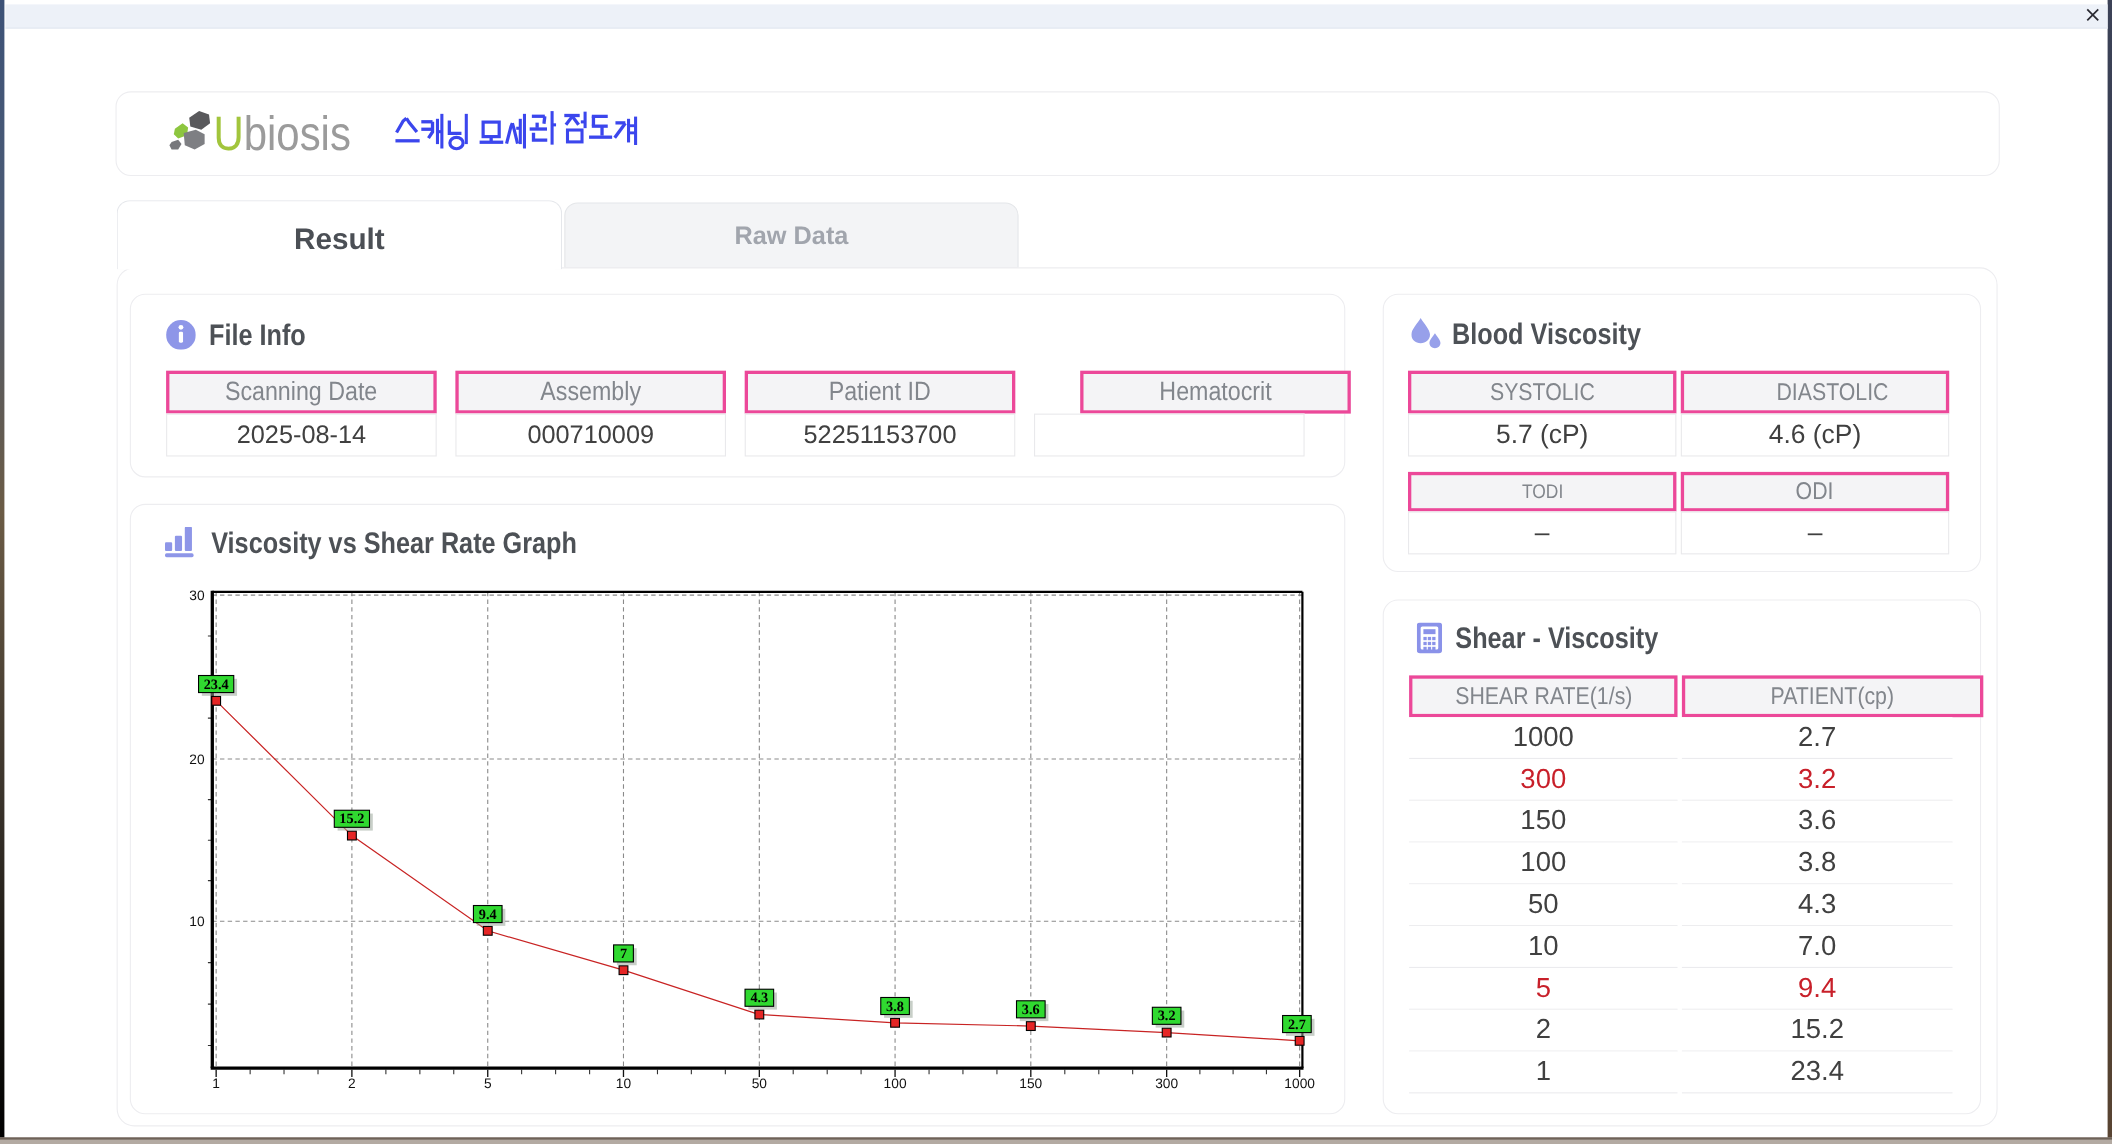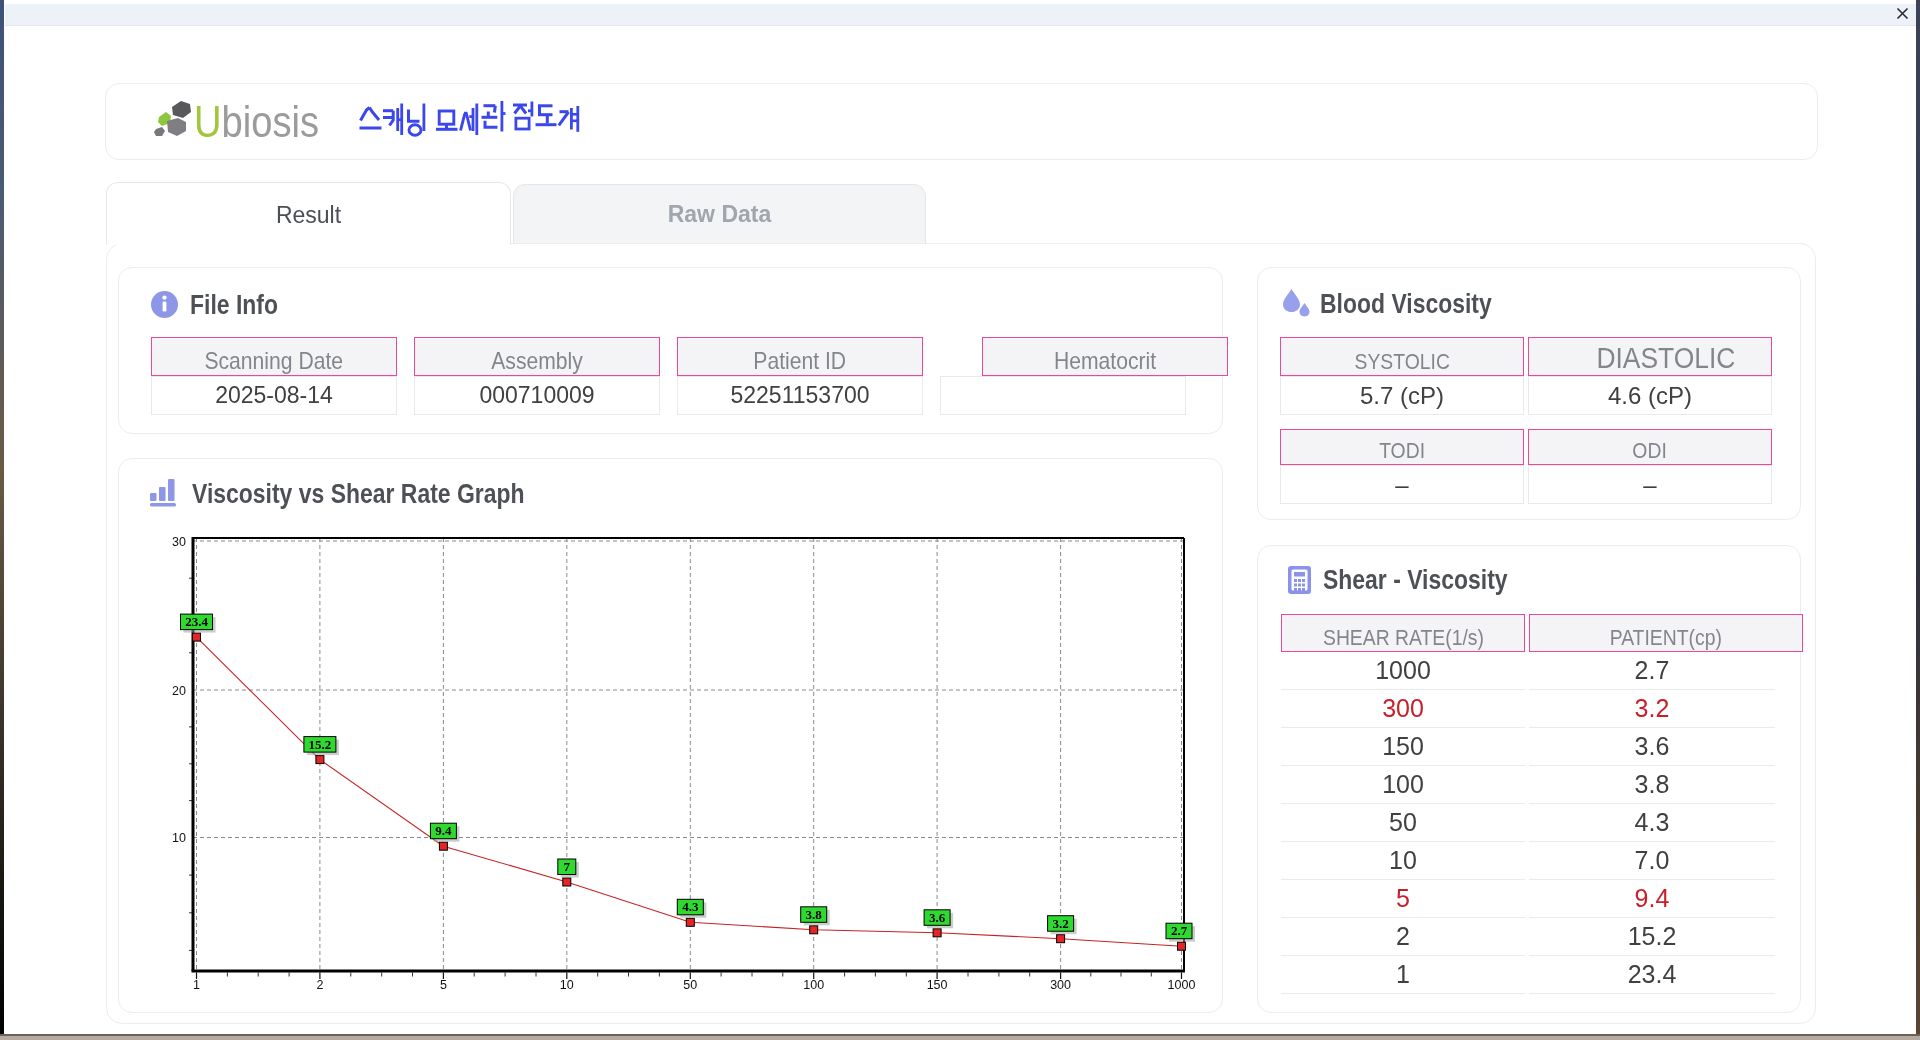--- a/index.html
+++ b/index.html
@@ -1,17 +1,17 @@
 <!DOCTYPE html>
 <html><head><meta charset="utf-8"><style>
 html,body{margin:0;padding:0;width:1920px;height:1040px;overflow:hidden;background:#fff;
 font-family:"Liberation Sans",sans-serif;}
 .abs{position:absolute;}
 .card{position:absolute;background:#fff;border:1px solid #ededf0;border-radius:14px;box-sizing:border-box;}
-.hbox{position:absolute;background:#f4f4f6;border:1px solid #ec4899;box-sizing:border-box;display:flex;align-items:flex-end;justify-content:center;color:#82868c;font-size:24px;}
+.hbox{position:absolute;background:#f4f4f6;border:3px solid #ec4899;box-sizing:border-box;display:flex;align-items:center;justify-content:center;color:#82868c;font-size:24px;}
 .hbox>i{font-style:normal;display:inline-block;transform:scaleX(0.88);}
 .vbox{position:absolute;background:#fff;border:1px solid #e9e9ec;box-sizing:border-box;display:flex;align-items:center;justify-content:center;color:#404040;font-size:23px;}
 .h1{position:absolute;font-weight:bold;font-size:27px;color:#4d5156;white-space:nowrap;transform:scaleX(0.85);transform-origin:left center;}
 .red{color:#c8202a;}
 
 </style></head><body>
 <div class="abs" style="left:0px;top:0px;width:4px;height:1036px;background:linear-gradient(#3d5277 0%,#4a5a75 18%,#6b5b45 45%,#3a332b 70%,#15130f 88%,#000 100%);"></div>
 <div class="abs" style="left:1916px;top:0px;width:4px;height:1040px;background:linear-gradient(#3c4257 0%,#353b50 30%,#2f3040 55%,#4a3b2d 80%,#5a4533 100%);"></div>
 <div class="abs" style="left:0px;top:1034px;width:1920px;height:6px;background:#b3aaa2;border-top:2px solid #6e6258;box-sizing:border-box;"></div>
 <div class="abs" style="left:5px;top:4px;width:1911px;height:22px;background:#edf1f8;border-bottom:1px solid #e2e7ef;box-sizing:border-box;"></div>
@@ -68,21 +68,21 @@
 <line x1="559.5" y1="111.7" x2="568.5" y2="111.7" stroke="#3b46ed" stroke-width="3.0"></line>
 <polyline points="568.5,112 558.8,125.3" fill="none" stroke="#3b46ed" stroke-width="3.0"></polyline>
 <line x1="571.4" y1="108" x2="571.4" y2="129.5" stroke="#3b46ed" stroke-width="2.8"></line>
 <line x1="571.4" y1="114.3" x2="577.8" y2="114.3" stroke="#3b46ed" stroke-width="2.6"></line>
 <line x1="571.4" y1="120.8" x2="577.8" y2="120.8" stroke="#3b46ed" stroke-width="2.6"></line>
 <line x1="577.8" y1="106" x2="577.8" y2="131.8" stroke="#3b46ed" stroke-width="2.8"></line>
   </svg>
 <div class="abs" style="left:513px;top:184px;width:413px;height:60px;background:#f3f4f6;border:1px solid #e4e6e9;border-radius:12px 12px 0 0;box-sizing:border-box;display:flex;align-items:center;justify-content:center;color:#a1a5ad;font-weight:bold;font-size:23px;">Raw Data</div>
 <div class="abs" style="left:106px;top:243px;width:1710px;height:781px;background:#fff;border:1px solid #ededf0;border-radius:16px;box-sizing:border-box;"></div>
 <div class="abs" style="left:106px;top:182px;width:405px;height:63px;background:#fff;border:1px solid #e5e7eb;border-bottom:none;border-radius:12px 12px 0 0;box-sizing:border-box;display:flex;align-items:flex-start;justify-content:center;">
-    <span style="margin-top:19px;color:#4b4f55;font-weight:normal;font-size:23px;">Result</span>
+    <span style="margin-top:19px;color:#4b4f55;font-weight:bold;font-size:27px;">Result</span>
   </div>
 <div class="card" style="left:118px;top:267px;width:1105px;height:167px;"></div>
 <svg class="abs" style="left:151px;top:291px;" width="27" height="27" viewBox="0 0 27 27">
     <circle cx="13.5" cy="13.5" r="13.5" fill="#8e96e8"></circle>
     <rect x="11.6" y="10.5" width="3.8" height="10" rx="1.2" fill="#fff"></rect>
     <circle cx="13.5" cy="6.6" r="2.2" fill="#fff"></circle>
   </svg>
 <div class="h1" style="left:190px;top:290px;">File Info</div>
 <div class="hbox" style="left:151px;top:337px;width:246px;height:39px;">
     <i>Scanning Date</i>
@@ -228,26 +228,26 @@
   </svg>
 <div class="card" style="left:1257px;top:267px;width:544px;height:253px;"></div>
 <svg class="abs" style="left:1283px;top:288px;" width="28" height="31" viewBox="0 0 28 31">
     <path d="M8.5 1 C11 5.5 17 11.5 17 16.2 C17 21 13.2 24 8.5 24 C3.8 24 0 21 0 16.2 C0 11.5 6 5.5 8.5 1 Z" fill="#97a0ea"></path>
     <path d="M21.5 15 C23 17.6 26.5 21 26.5 23.8 C26.5 26.6 24.3 28.5 21.5 28.5 C18.7 28.5 16.5 26.6 16.5 23.8 C16.5 21 20 17.6 21.5 15 Z" fill="#97a0ea"></path>
   </svg>
 <div class="h1" style="left:1320px;top:289px;">Blood Viscosity</div>
 <div class="hbox" style="left:1280px;top:337px;width:244px;height:39px;font-size:22px;">
     <i>SYSTOLIC</i>
   </div>
-<div class="hbox" style="left:1528px;top:337px;width:244px;height:39px;font-size:30px;padding-left:31px;">
+<div class="hbox" style="left:1528px;top:337px;width:244px;height:39px;font-size:22px;padding-left:31px;">
     <i>DIASTOLIC</i>
   </div>
 <div class="vbox" style="left:1280px;top:376px;width:244px;height:39px;font-size:24px;">5.7 (cP)</div>
 <div class="vbox" style="left:1528px;top:376px;width:244px;height:39px;font-size:24px;">4.6 (cP)</div>
-<div class="hbox" style="left:1280px;top:429px;width:244px;height:36px;font-size:22px;">
+<div class="hbox" style="left:1280px;top:429px;width:244px;height:36px;font-size:18px;">
     <i>TODI</i>
   </div>
 <div class="hbox" style="left:1528px;top:429px;width:244px;height:36px;font-size:22px;">
     <i>ODI</i>
   </div>
 <div class="vbox" style="left:1280px;top:465px;width:244px;height:39px;font-size:24px;">–</div>
 <div class="vbox" style="left:1528px;top:465px;width:244px;height:39px;font-size:24px;">–</div>
 <div class="card" style="left:1257px;top:545px;width:544px;height:468px;"></div>
 <svg class="abs" style="left:1288px;top:566px;" width="23" height="28" viewBox="0 0 23 28">
     <rect x="0" y="0" width="23" height="28" rx="3" fill="#8a92e9"></rect>

